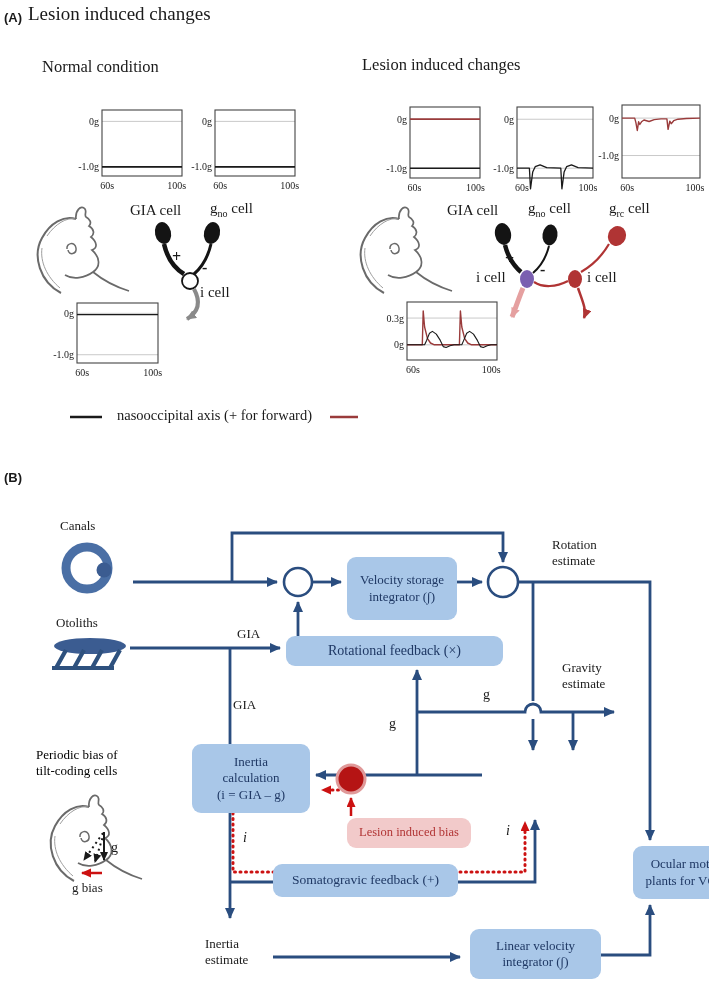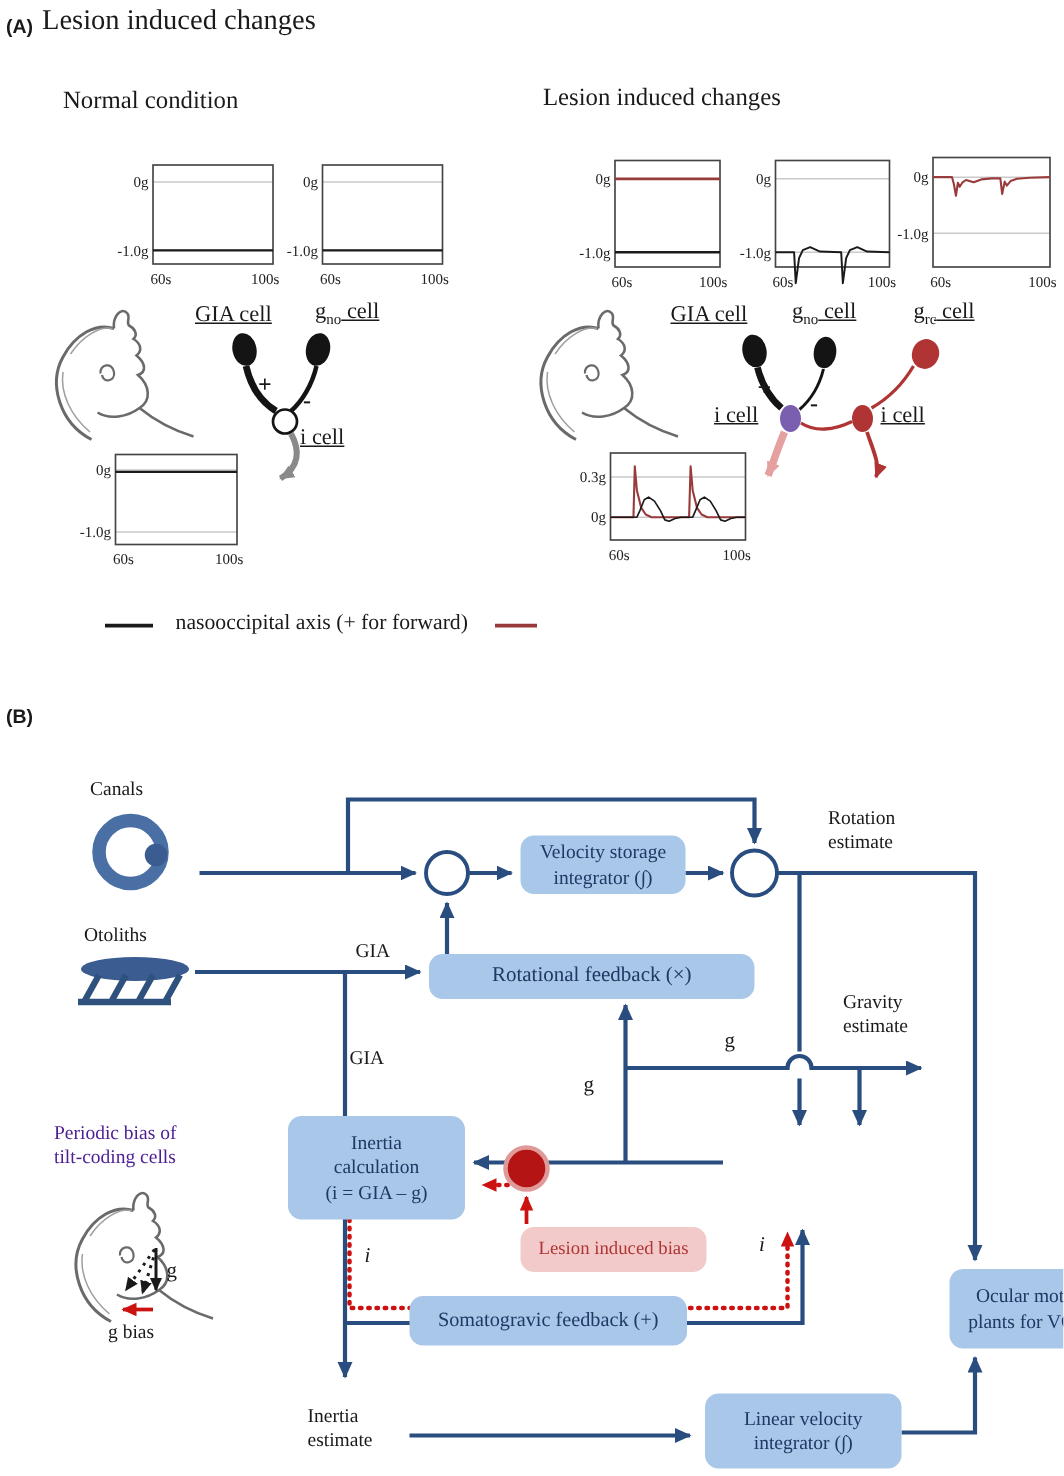--- a/index.html
+++ b/index.html
@@ -6,27 +6,27 @@
   #fig{position:relative;width:709px;height:984px;background:#fff;
        font-family:"Liberation Serif","DejaVu Serif",serif;color:#1a1a1a;overflow:hidden;}
   #diagram-svg{position:absolute;left:0;top:0;z-index:1;}
   .miniplot{position:absolute;z-index:2;overflow:visible;}
   svg text{font-family:"Liberation Serif","DejaVu Serif",serif;}
   .lbl{position:absolute;z-index:4;white-space:nowrap;line-height:1.2;}
   .pre{white-space:pre-line;}
   .panel-letter{font-family:"Liberation Sans","DejaVu Sans",sans-serif;font-weight:bold;font-size:13px;}
   .panel-title{font-size:19px;}
   .sub-title{font-size:16.5px;}
-  .cell-lbl{font-size:15px;text-decoration:underline;}
+  .cell-lbl{font-size:15px;}
   .sign{font-size:16px;font-weight:bold;}
   .legend-txt{font-size:14.5px;}
   .b-lbl{font-size:13px;}
   .sm-lbl{font-size:14px;}
   .ital{font-style:italic;}
-  .red-txt{color:#4c1d95;}
+  .red-txt{color:#000000;}
   sub{font-size:10px;}
   .bbox{position:absolute;z-index:3;background:#a9c7e8;color:#1f3864;border-radius:9px;
         display:flex;align-items:center;justify-content:center;text-align:center;
         font-size:13px;line-height:1.25;white-space:pre-line;}
   .bbox.pink{background:#f2caca;color:#b13434;font-size:12.5px;}
 </style>
 </head>
 <body>
 
 <div id="fig">
@@ -245,21 +245,21 @@
 estimate</div>
   <div class="lbl b-lbl pre" style="left:205px;top:936px">Inertia
 estimate</div>
   <div class="lbl sm-lbl ital" style="left:243px;top:830px">i</div>
   <div class="lbl sm-lbl ital" style="left:506px;top:823px">i</div>
   <div class="lbl b-lbl pre red-txt" style="left:36px;top:747px">Periodic bias of
 tilt-coding cells</div>
   <div class="lbl sm-lbl" style="left:111px;top:840px">g</div>
   <div class="lbl b-lbl" style="left:72px;top:880px">g bias</div>
 
-  <div class="bbox" style="left:347px;top:557px;width:110px;height:39px">Velocity storage
+  <div class="bbox" style="left:347px;top:557px;width:110px;height:63px">Velocity storage
 integrator (∫)</div>
   <div class="bbox" style="left:286px;top:636px;width:217px;height:30px;font-size:14px">Rotational feedback (×)</div>
   <div class="bbox" style="left:192px;top:744px;width:118px;height:69px">Inertia
 calculation
 (i = GIA – g)</div>
   <div class="bbox pink" style="left:347px;top:818px;width:124px;height:30px">Lesion induced bias</div>
   <div class="bbox" style="left:273px;top:864px;width:185px;height:33px;font-size:13.5px">Somatogravic feedback (+)</div>
   <div class="bbox" style="left:470px;top:929px;width:131px;height:50px">Linear velocity
 integrator (∫)</div>
   <div class="bbox" style="left:633px;top:846px;width:105px;height:53px">Ocular motor

